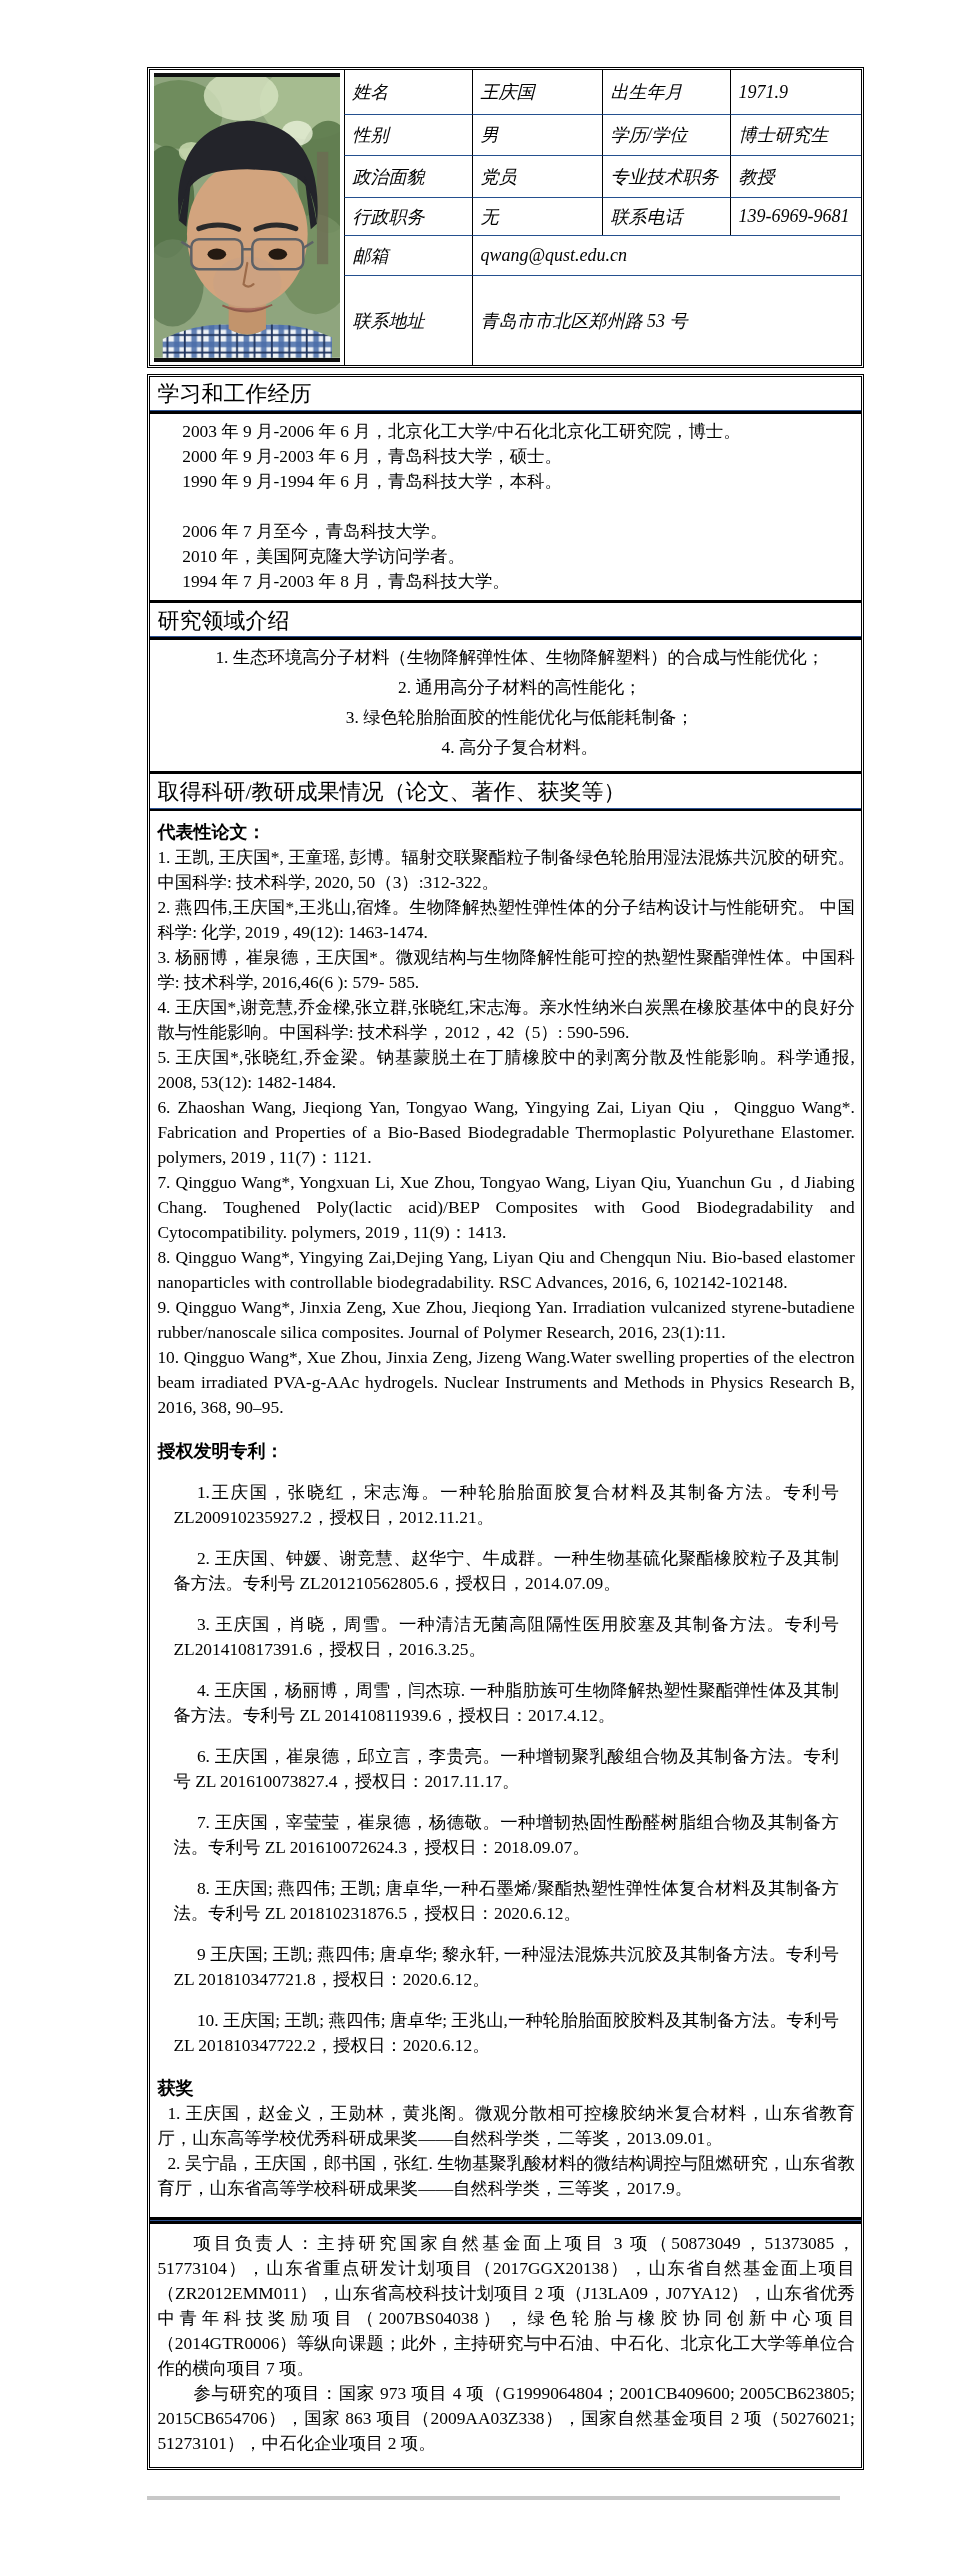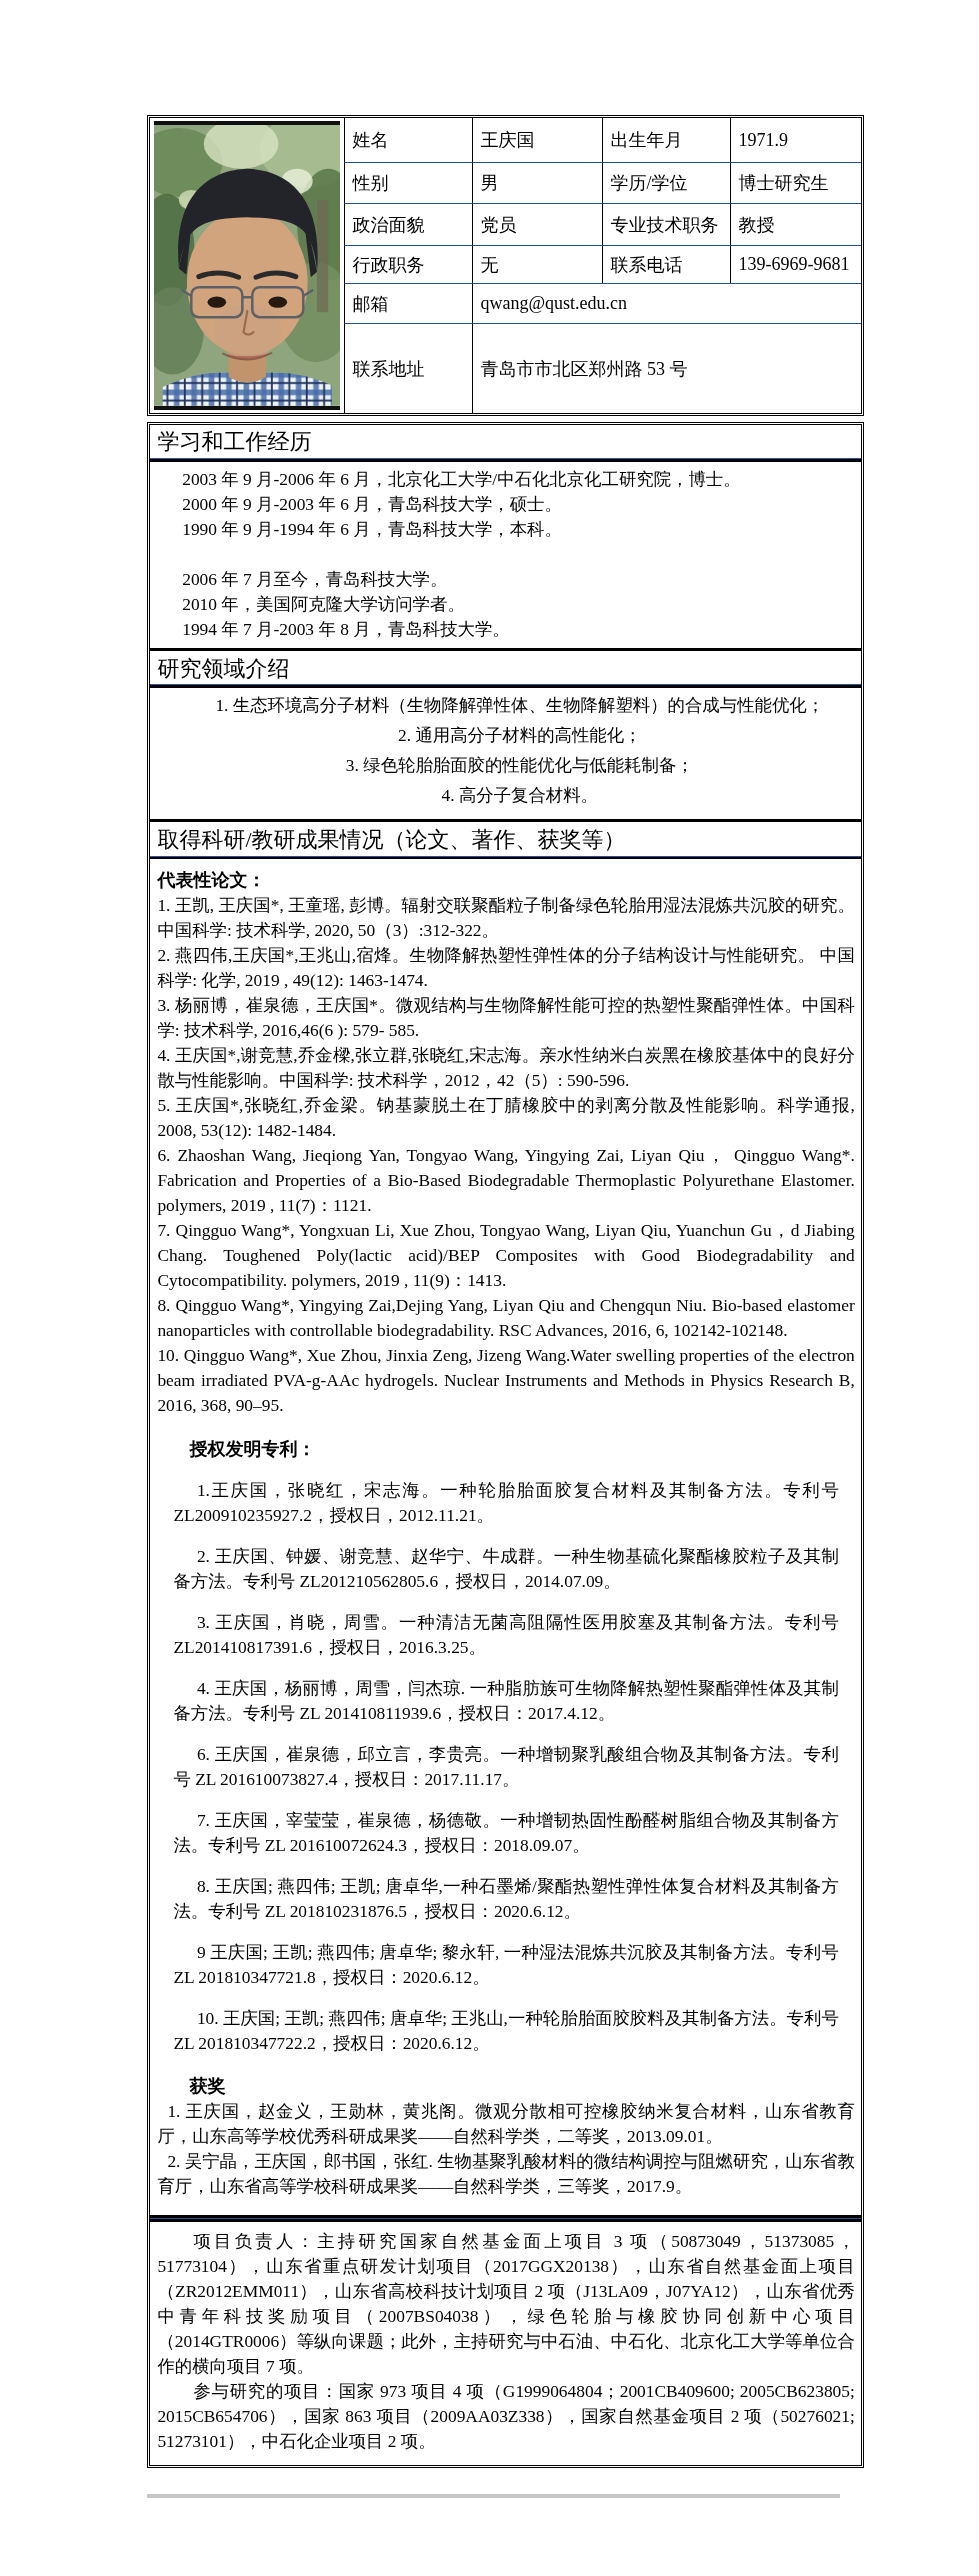--- a/index.html
+++ b/index.html
@@ -7,26 +7,27 @@
     position:relative;
     width:979px;height:2576px;
     background:#ffffff;
     overflow:hidden;
     font-family:"Liberation Serif","DejaVu Serif",serif;
     color:#000;
   }
   .doc{margin-left:147px;width:717px;box-sizing:border-box;}
   
   .info-table{
-    margin-top:115px;
+    margin-top:67px;
     border:3.1px double #000;
     display:grid;
     grid-template-columns:194px 128px 130px 128px 1fr;
     grid-template-rows:44px 41px 42px 38px 40px 1fr;
     height:295px;
+    font-style:italic;
   }
   .cell{
     display:flex;align-items:center;
     padding-left:7.4px;box-sizing:border-box;
     font-size:18px;
     overflow:hidden;white-space:nowrap;
   }
   .vline{border-left:0.6px solid #000;}
   .hline{border-top:1.9px solid #24508F;}
   .photo-cell{
@@ -49,21 +50,21 @@
   .sec-head{
     font-size:22px;line-height:21px;
     padding:6.8px 7.4px 5.6px 7.4px;
   }
   .rule-top{height:3.1px;background:#000;}
   .rule-bottom{height:3.7px;background:linear-gradient(to bottom,#2E5395 0 1.2px,#000 1.2px 3.7px);}
   .sec-body{font-size:17.4px;line-height:25px;padding:5px 6.2px 6.2px 6.2px;}
   .edu-line{margin:0;padding-left:26px;white-space:pre-wrap;min-height:25px;}
   .research-item{margin:0 0 5px 0;padding-left:28.5px;text-align:center;}
   .subhead{font-weight:bold;margin:0;font-size:18px;}
-  .gap-top{margin-top:18.6px;margin-left:32px;}
+  .gap-top{margin-top:18.6px;}
   .p-just{margin:0;text-align:justify;}
   .p-patent{margin:16px;text-align:justify;text-indent:23.5px;}
   .p-award{margin:0;text-align:justify;text-indent:10px;}
   .p-project{margin:0;text-align:justify;text-indent:36px;}
   .ach-body{padding:8.7px 6.2px 16px 7.4px;}
   .proj-body{padding:7.4px 6.2px 11px 7.4px;}
   
   .gray-hr{
     margin:26px 0 0 147px;
     width:693px;height:3.1px;background:#c8c8c8;
@@ -188,20 +189,21 @@
       <div class="sec-body ach-body">
         <p class="subhead">代表性论文：</p>
         <p class="p-just">1. 王凯, 王庆国*, 王童瑶, 彭博。辐射交联聚酯粒子制备绿色轮胎用湿法混炼共沉胶的研究。中国科学: 技术科学, 2020, 50（3）:312-322。</p>
         <p class="p-just">2. 燕四伟,王庆国*,王兆山,宿烽。生物降解热塑性弹性体的分子结构设计与性能研究。 中国科学: 化学, 2019 , 49(12): 1463-1474.</p>
         <p class="p-just">3. 杨丽博，崔泉德，王庆国*。微观结构与生物降解性能可控的热塑性聚酯弹性体。中国科学: 技术科学, 2016,46(6 ): 579- 585.</p>
         <p class="p-just">4. 王庆国*,谢竞慧,乔金樑,张立群,张晓红,宋志海。亲水性纳米白炭黑在橡胶基体中的良好分散与性能影响。中国科学: 技术科学，2012，42（5）: 590-596.</p>
         <p class="p-just">5. 王庆国*,张晓红,乔金梁。钠基蒙脱土在丁腈橡胶中的剥离分散及性能影响。科学通报, 2008, 53(12): 1482-1484.</p>
         <p class="p-just">6. Zhaoshan Wang, Jieqiong Yan, Tongyao Wang, Yingying Zai, Liyan Qiu， Qingguo Wang*. Fabrication and Properties of a Bio-Based Biodegradable Thermoplastic Polyurethane Elastomer. polymers, 2019 , 11(7)：1121.</p>
         <p class="p-just">7. Qingguo Wang*, Yongxuan Li, Xue Zhou, Tongyao Wang, Liyan Qiu, Yuanchun Gu，d Jiabing Chang. Toughened Poly(lactic acid)/BEP Composites with Good Biodegradability and Cytocompatibility.  polymers, 2019 , 11(9)：1413.</p>
         <p class="p-just">8. Qingguo Wang*, Yingying Zai,Dejing Yang, Liyan Qiu and Chengqun Niu. Bio-based elastomer nanoparticles with controllable biodegradability. RSC Advances, 2016, 6, 102142-102148.</p>
+        <p class="p-just">9. Qingguo Wang*, Jinxia Zeng, Xue Zhou, Jieqiong Yan. Irradiation vulcanized styrene-butadiene rubber/nanoscale silica composites. Journal of Polymer Research, 2016, 23(1):11.</p>
         <p class="p-just">10. Qingguo Wang*, Xue Zhou, Jinxia Zeng, Jizeng Wang.Water swelling properties of the electron beam irradiated PVA-g-AAc hydrogels. Nuclear Instruments and Methods in Physics Research B, 2016, 368, 90–95.</p>
 
         <p class="subhead gap-top">授权发明专利：</p>
         <p class="p-patent">1.王庆国，张晓红，宋志海。一种轮胎胎面胶复合材料及其制备方法。专利号 ZL200910235927.2，授权日，2012.11.21。</p>
         <p class="p-patent">2. 王庆国、钟媛、谢竞慧、赵华宁、牛成群。一种生物基硫化聚酯橡胶粒子及其制备方法。专利号 ZL201210562805.6，授权日，2014.07.09。</p>
         <p class="p-patent">3. 王庆国，肖晓，周雪。一种清洁无菌高阻隔性医用胶塞及其制备方法。专利号 ZL201410817391.6，授权日，2016.3.25。</p>
         <p class="p-patent">4. 王庆国，杨丽博，周雪，闫杰琼. 一种脂肪族可生物降解热塑性聚酯弹性体及其制备方法。专利号 ZL 201410811939.6，授权日：2017.4.12。</p>
         <p class="p-patent">6. 王庆国，崔泉德，邱立言，李贵亮。一种增韧聚乳酸组合物及其制备方法。专利号 ZL 201610073827.4，授权日：2017.11.17。</p>
         <p class="p-patent">7. 王庆国，宰莹莹，崔泉德，杨德敬。一种增韧热固性酚醛树脂组合物及其制备方法。专利号 ZL 201610072624.3，授权日：2018.09.07。</p>
         <p class="p-patent">8. 王庆国; 燕四伟; 王凯; 唐卓华,一种石墨烯/聚酯热塑性弹性体复合材料及其制备方法。专利号 ZL 201810231876.5，授权日：2020.6.12。</p>

